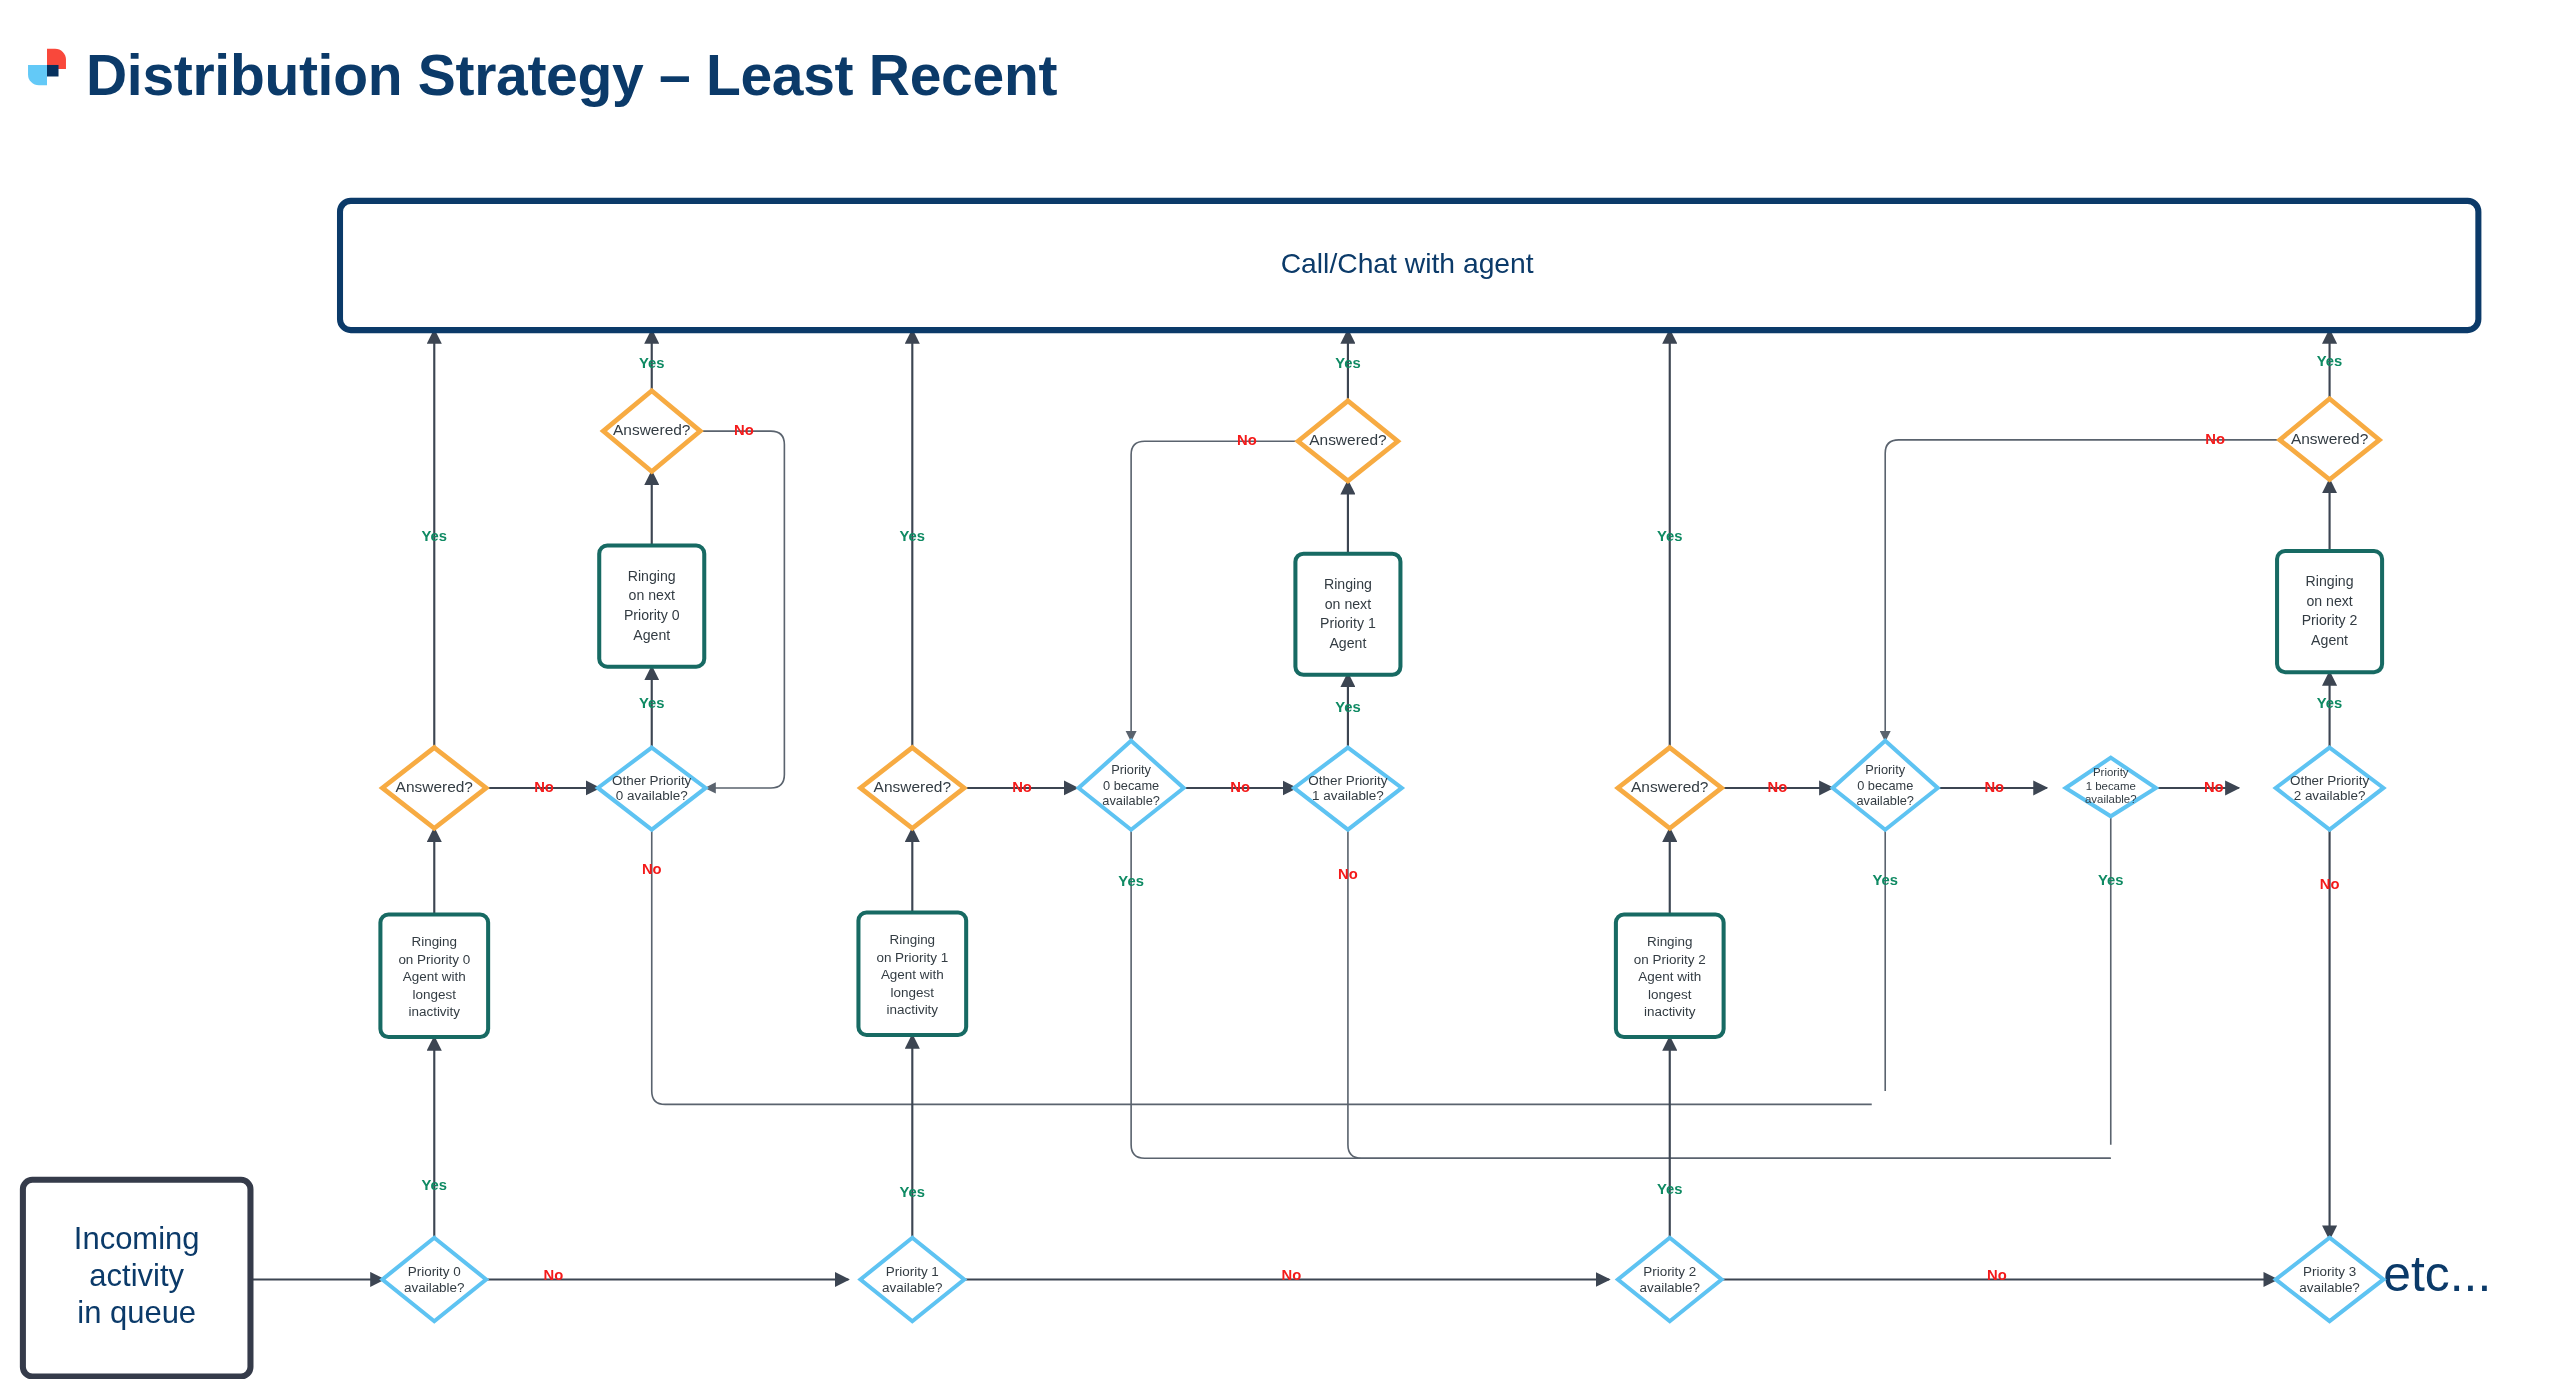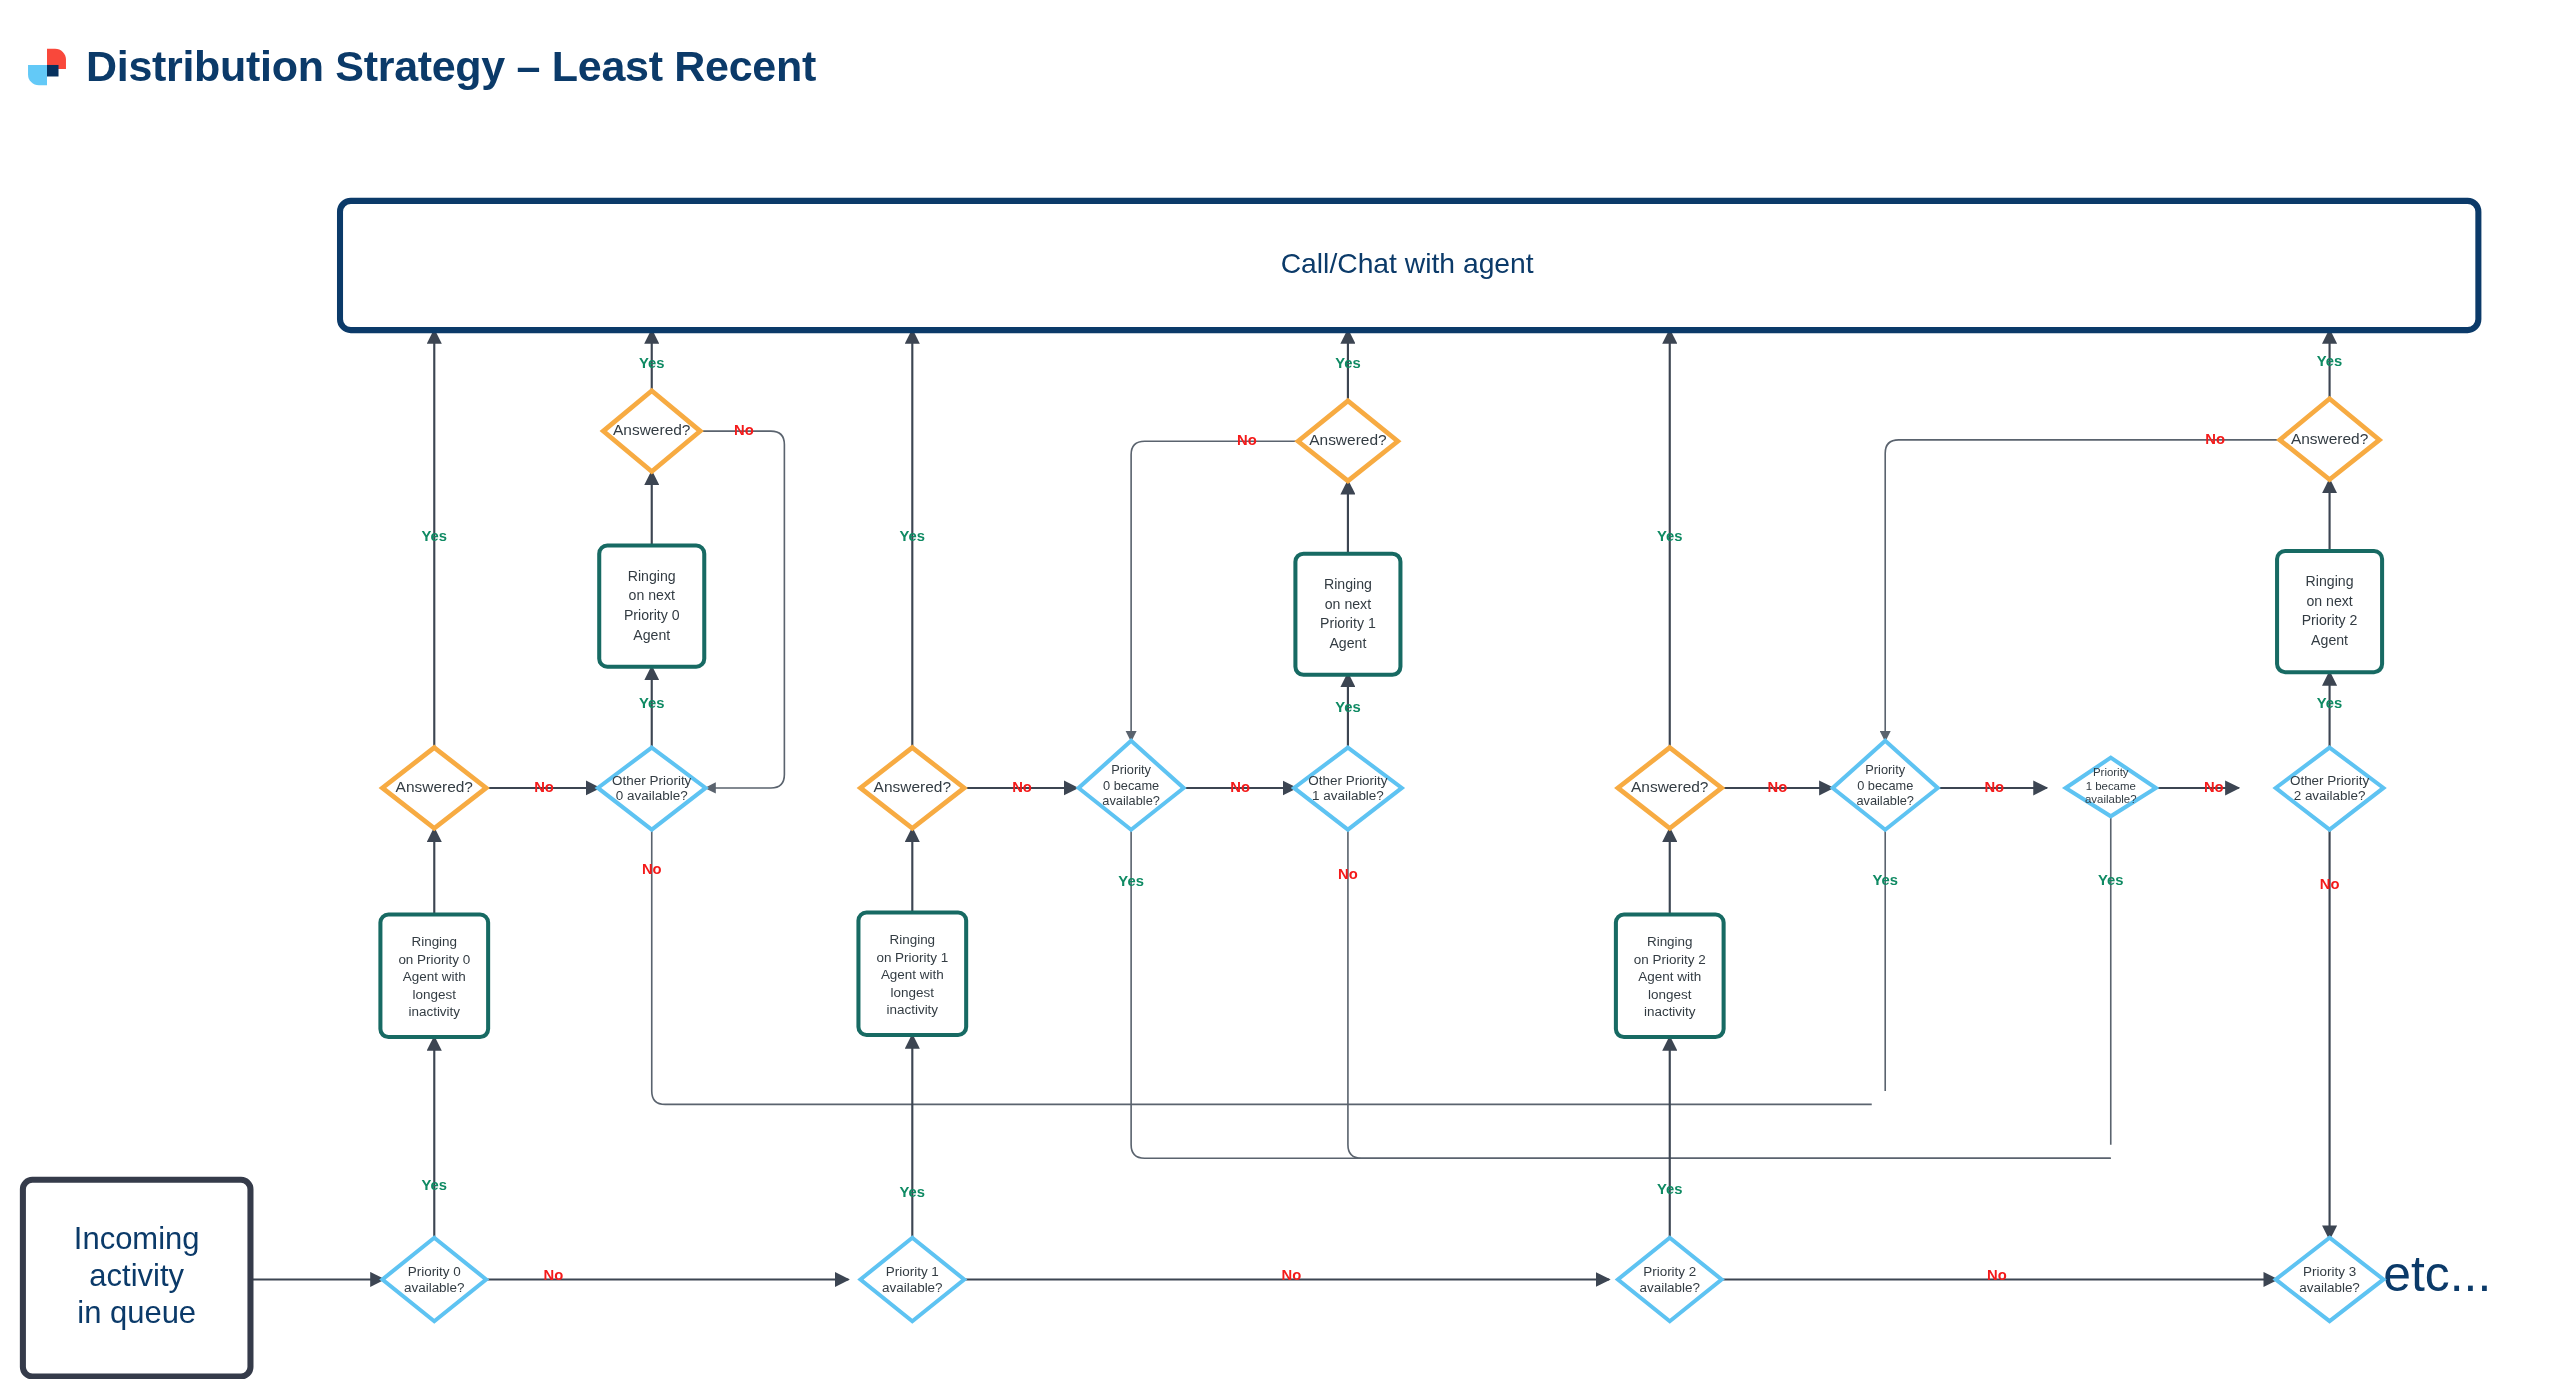--- a/index.html
+++ b/index.html
@@ -2,21 +2,21 @@
 <html style="font-size:10.8px"><head>
 <meta charset="utf-8">
 <style>
   html,body{margin:0;padding:0;background:#ffffff;}
   body{width:2576px;height:1380px;font-family:"Liberation Sans",sans-serif;overflow:hidden;}
   #root{position:relative;width:2576px;height:1380px;background:#fff;}
 
   
   #header{position:absolute;left:0;top:0;width:2576px;height:155px;}
   #logo{position:absolute;left:25.6px;top:46px;width:42px;height:42px;}
-  #title{position:absolute;left:86px;top:42px;font-size:43px;font-weight:bold;color:#0b3a69;
+  #title{position:absolute;left:86px;top:42px;font-size:57px;font-weight:bold;color:#0b3a69;
          letter-spacing:-0.3px;white-space:nowrap;font-family:"Liberation Sans",sans-serif;}
 
   
   #canvas{position:absolute;left:0;top:0;width:2576px;height:1380px;}
 
   .nodeText{font-family:"Liberation Sans",sans-serif;fill:#333c43;text-anchor:middle;dominant-baseline:middle;}
   .edgeYes{font-family:"Liberation Sans",sans-serif;font-weight:bold;fill:#0f8a63;font-size:22px;text-anchor:middle;dominant-baseline:middle;}
   .edgeNo{font-family:"Liberation Sans",sans-serif;font-weight:bold;fill:#f41a1a;font-size:22px;text-anchor:middle;dominant-baseline:middle;}
   .topBoxText{font-family:"Liberation Sans",sans-serif;fill:#0b3a69;font-size:42px;text-anchor:middle;dominant-baseline:middle;}
   .queueText{font-family:"Liberation Sans",sans-serif;fill:#0b3a69;font-size:46px;text-anchor:middle;dominant-baseline:middle;}

